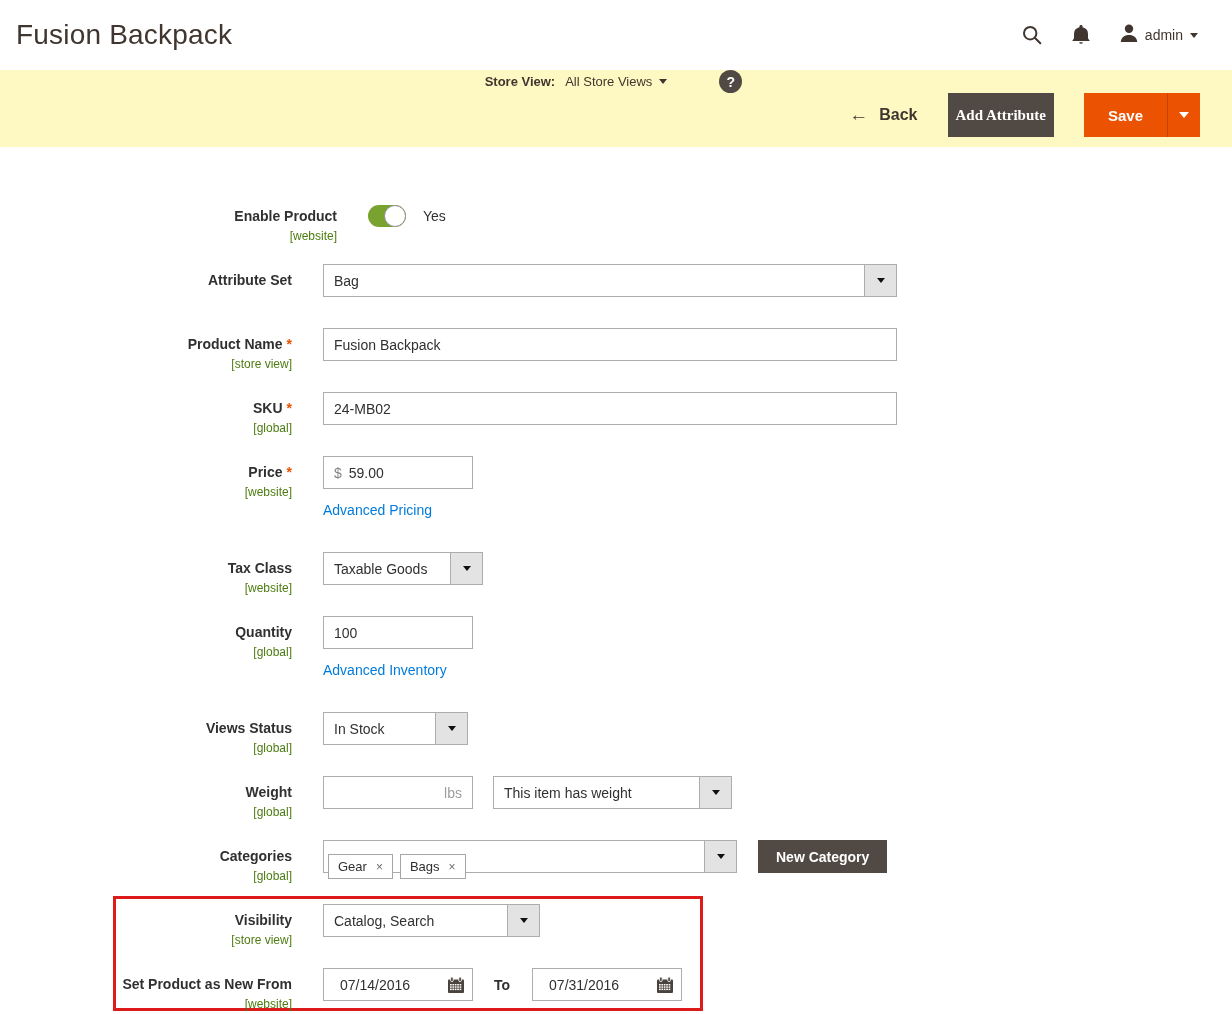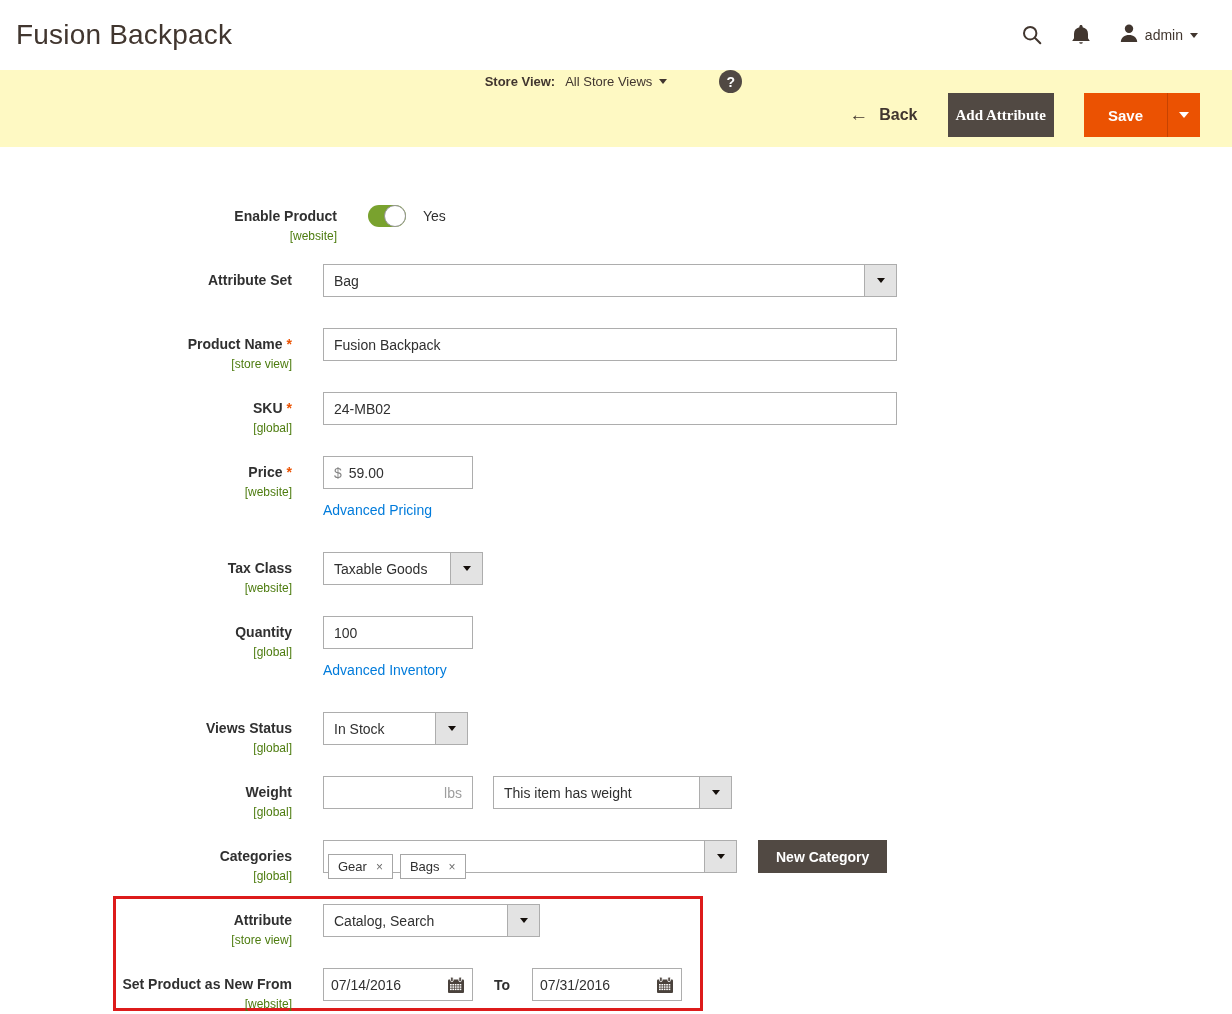--- a/index.html
+++ b/index.html
@@ -75,21 +75,21 @@
   .btn-new-cat { margin-left:21px; background:#514943; color:#fff; border:none; height:33px; padding:0 18px; font-family:inherit; font-size:14px; font-weight:600; cursor:pointer; }
 
   .vis-select { width:217px; }
 
   .annotated { position:relative; }
   .annotated .form-row:last-child { margin-bottom:0; }
   .annotation-box { position:absolute; left:113px; top:-8px; width:590px; height:115px; border:3px solid #dd1b1b; pointer-events:none; }
 
   .dates-wrap { display:flex; align-items:center; }
   .date-box { width:150px; justify-content:space-between; }
-  .date-box input { flex:1; }
+  .date-box input { flex:1;margin-left:9px; }
   .cal-btn { display:flex; align-items:center; padding-right:7px; cursor:pointer; }
   .to-label { font-size:14px; font-weight:600; margin:0 22px 0 21px;text-align:center; }
 </style>
 </head>
 <body>
 
 <div class="page">
 
   <div class="header">
     <div class="page-title">Fusion Backpack</div>
@@ -290,21 +290,21 @@
         </div>
         <button class="btn-new-cat">New Category</button>
       </div>
     </div>
 
     <div class="annotated">
       <div class="annotation-box"></div>
 
       <div class="form-row">
         <div class="label-col">
-          <span class="flabel">Attribute</span>
+          <span class="flabel">Visibility</span>
           <span class="scope">[store view]</span>
         </div>
         <div class="control-col">
           <div class="fake-select vis-select">
             <span class="fs-text">Catalog, Search</span>
             <span class="fs-btn">
                 <span class="caret-dark"></span>
               </span>
           </div>
         </div>

